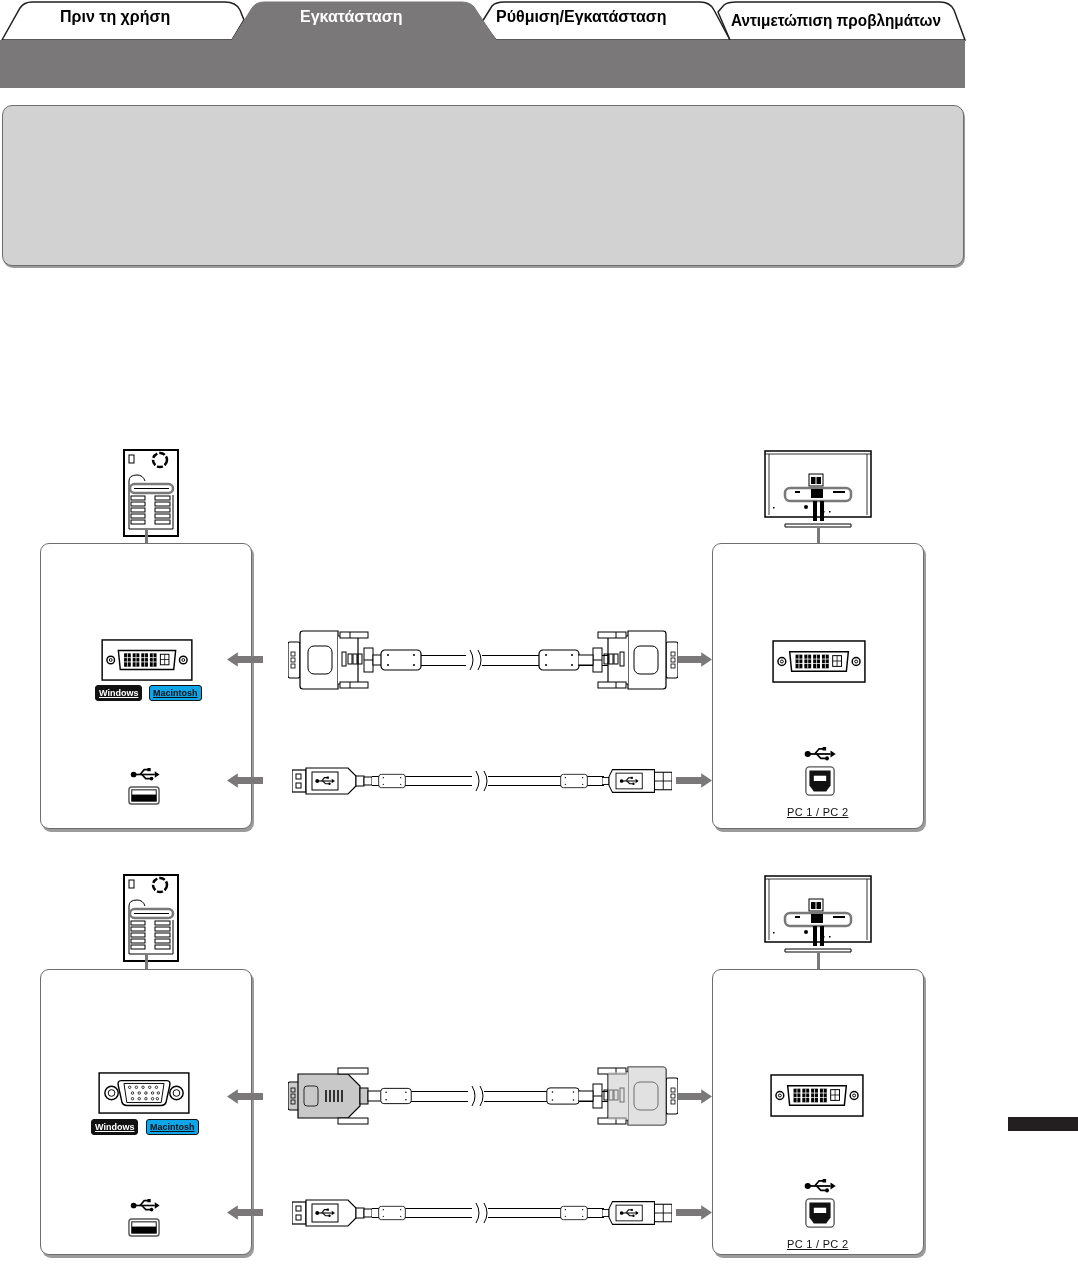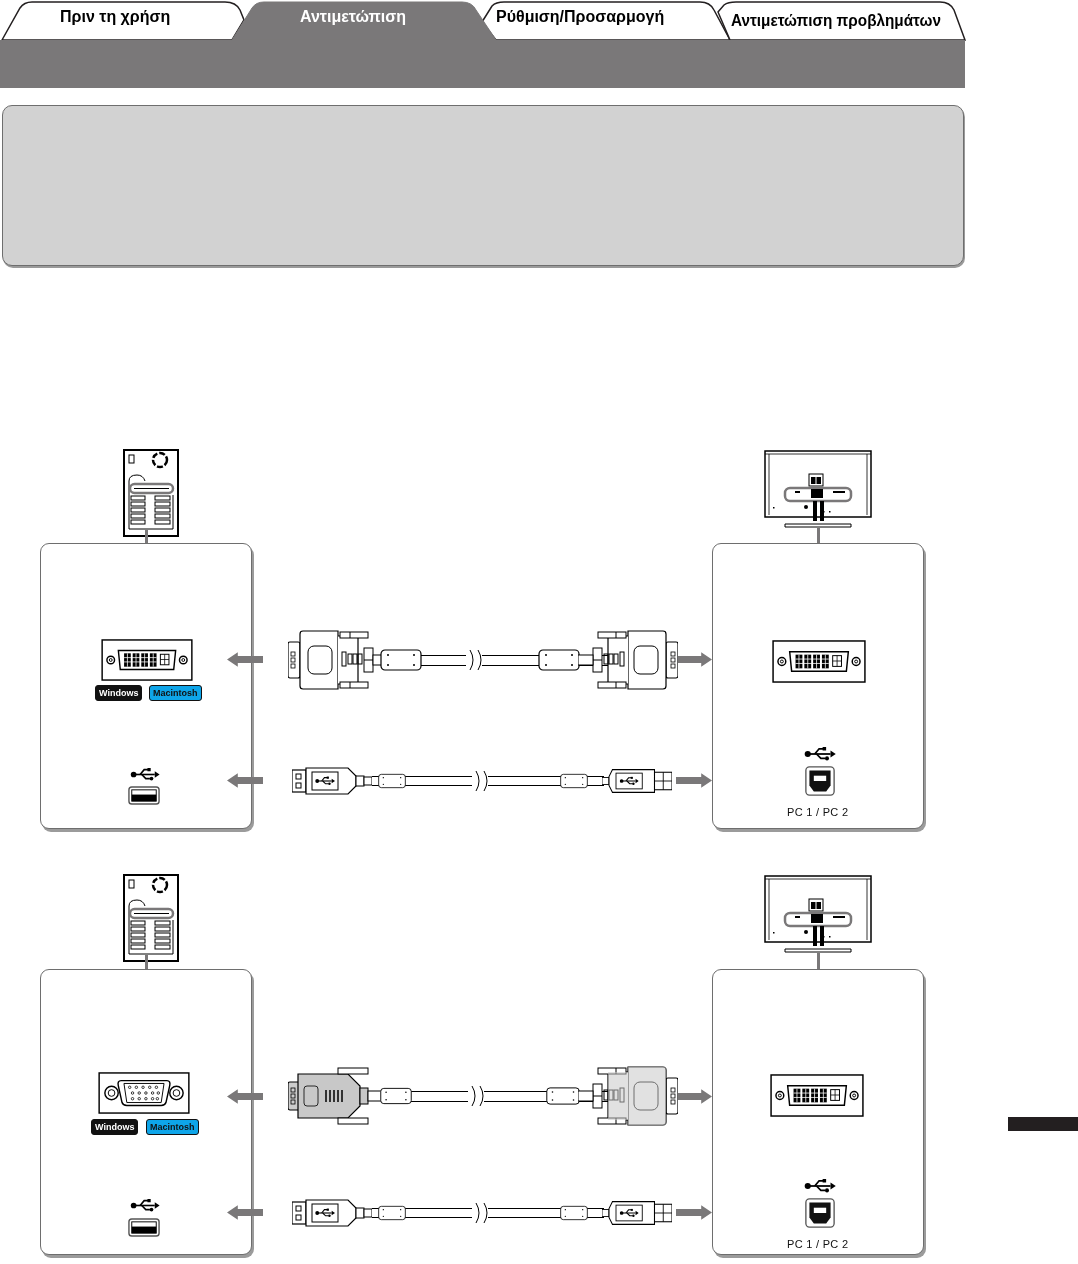--- a/index.html
+++ b/index.html
@@ -8,42 +8,42 @@
   
   .tabsvg{position:absolute;left:0;top:0;}
   .tab-label{position:absolute;top:8px;font-weight:bold;font-size:16px;color:#000;white-space:nowrap;}
   .tab-label.active{color:#fff;}
   .tab-label.narrow{font-size:17px;top:11px;transform:scaleX(0.9);transform-origin:left center;}
   .header-band{position:absolute;left:0;top:40px;width:965px;height:48px;background:#7a7879;}
   .info-box{position:absolute;left:2px;top:105px;width:960px;height:159px;background:#d2d2d2;border:1.5px solid #6e6e6e;border-radius:10px;box-shadow:1px 2px 0 #9a9a9a;}
   
   .panel{position:absolute;width:210px;height:284px;background:#fff;border:1.5px solid #6e6e6e;border-radius:9px;box-shadow:2px 3px 0 #9b9b9b;}
   .leader{position:absolute;width:3px;background:#7a7879;}
-  .os-badge{position:absolute;height:14px;font-size:9px;font-weight:bold;line-height:14px;padding:0 3px;border-radius:3px;}
+  .os-badge{position:absolute;height:14px;font-size:9px;font-weight:bold;line-height:14px;padding:0 3px;border-radius:3px;text-decoration:underline;}
   .os-badge.win{background:#111;color:#fff;border:1px solid #111;}
   .os-badge.mac{background:#0ea5e9;color:#111;border:1.5px solid #111;}
-  .port-caption{position:absolute;font-size:11px;color:#111;white-space:nowrap;letter-spacing:0.3px;}
+  .port-caption{position:absolute;font-size:11px;color:#111;white-space:nowrap;letter-spacing:0.3px;text-decoration:underline;}
   .side-tab{position:absolute;left:1008px;top:1117px;width:70px;height:14px;background:#231f20;}
 </style>
 </head>
 <body>
 
 <svg class="tabsvg" width="1078" height="45">
 
   <path d="M2,40 L20,8 Q24,2 32,2 L225,2 Q236,2 240,10 L244,20 L232,40 Z" fill="#fff" stroke="#231f20" stroke-width="1.5"></path>
 
   <path d="M482,22 L492,6 Q496,2 504,2 L700,2 Q710,2 714,10 L730,40 L496,40 Z" fill="#fff" stroke="#231f20" stroke-width="1.5"></path>
 
   <path d="M718,12 L724,5 Q728,2 736,2 L940,2 Q950,2 954,10 L965,40 L730,40 Z" fill="#fff" stroke="#231f20" stroke-width="1.5"></path>
 
   <path d="M232,40 L252,8 Q256,2 264,2 L462,2 Q472,2 476,10 L496,40 Z" fill="#7a7879" stroke="#7a7879" stroke-width="1"></path>
 </svg>
 <span class="tab-label" style="left:60px;">Πριν τη χρήση</span>
-<span class="tab-label active" style="left:300px;">Αντιμετώπιση</span>
-<span class="tab-label" style="left:496px;">Ρύθμιση/Προσαρμογή</span>
+<span class="tab-label active" style="left:300px;">Εγκατάσταση</span>
+<span class="tab-label" style="left:496px;">Ρύθμιση/Εγκατάσταση</span>
 <span class="tab-label narrow" style="left:731px;">Αντιμετώπιση προβλημάτων</span>
 
 <div class="header-band"><span></span></div>
 
 <div class="info-box"><span></span></div>
 
 <svg width="0" height="0" style="position:absolute">
   <defs>
     <symbol id="pc-tower" viewBox="0 0 56 88">
       <rect x="1" y="1" width="54" height="86" fill="#fff" stroke="#000" stroke-width="2"></rect>

